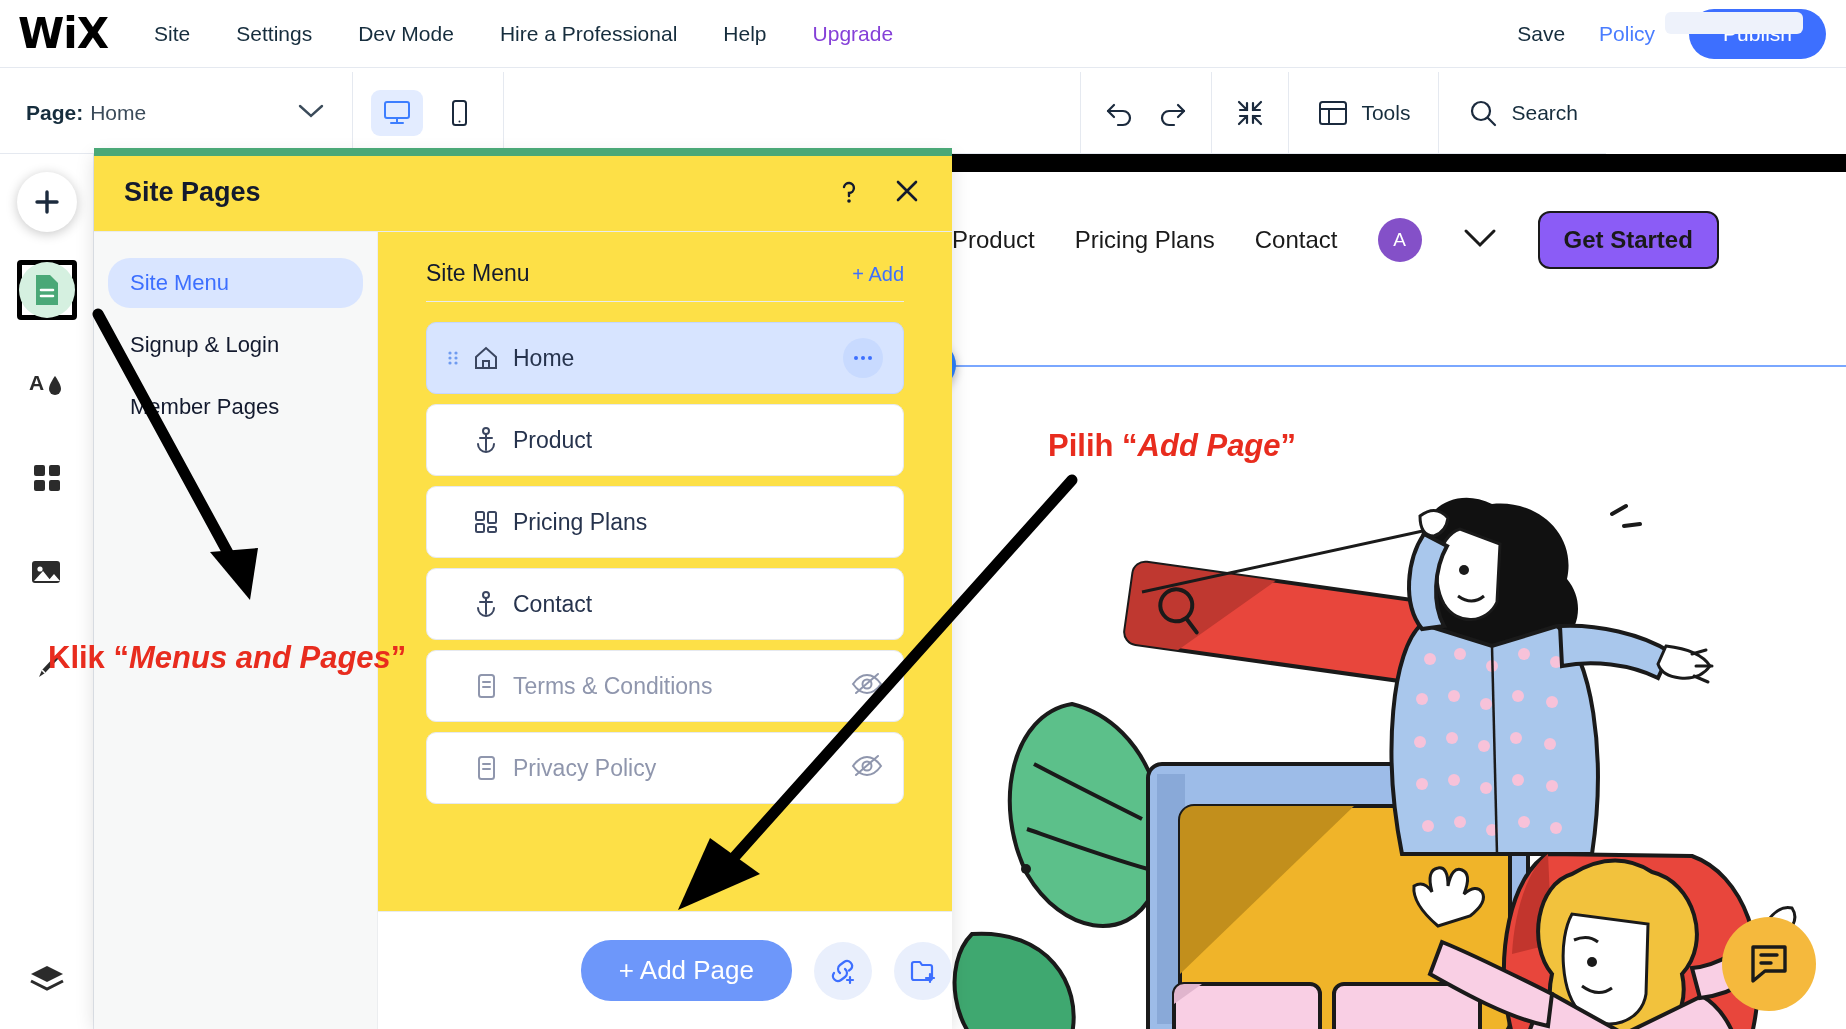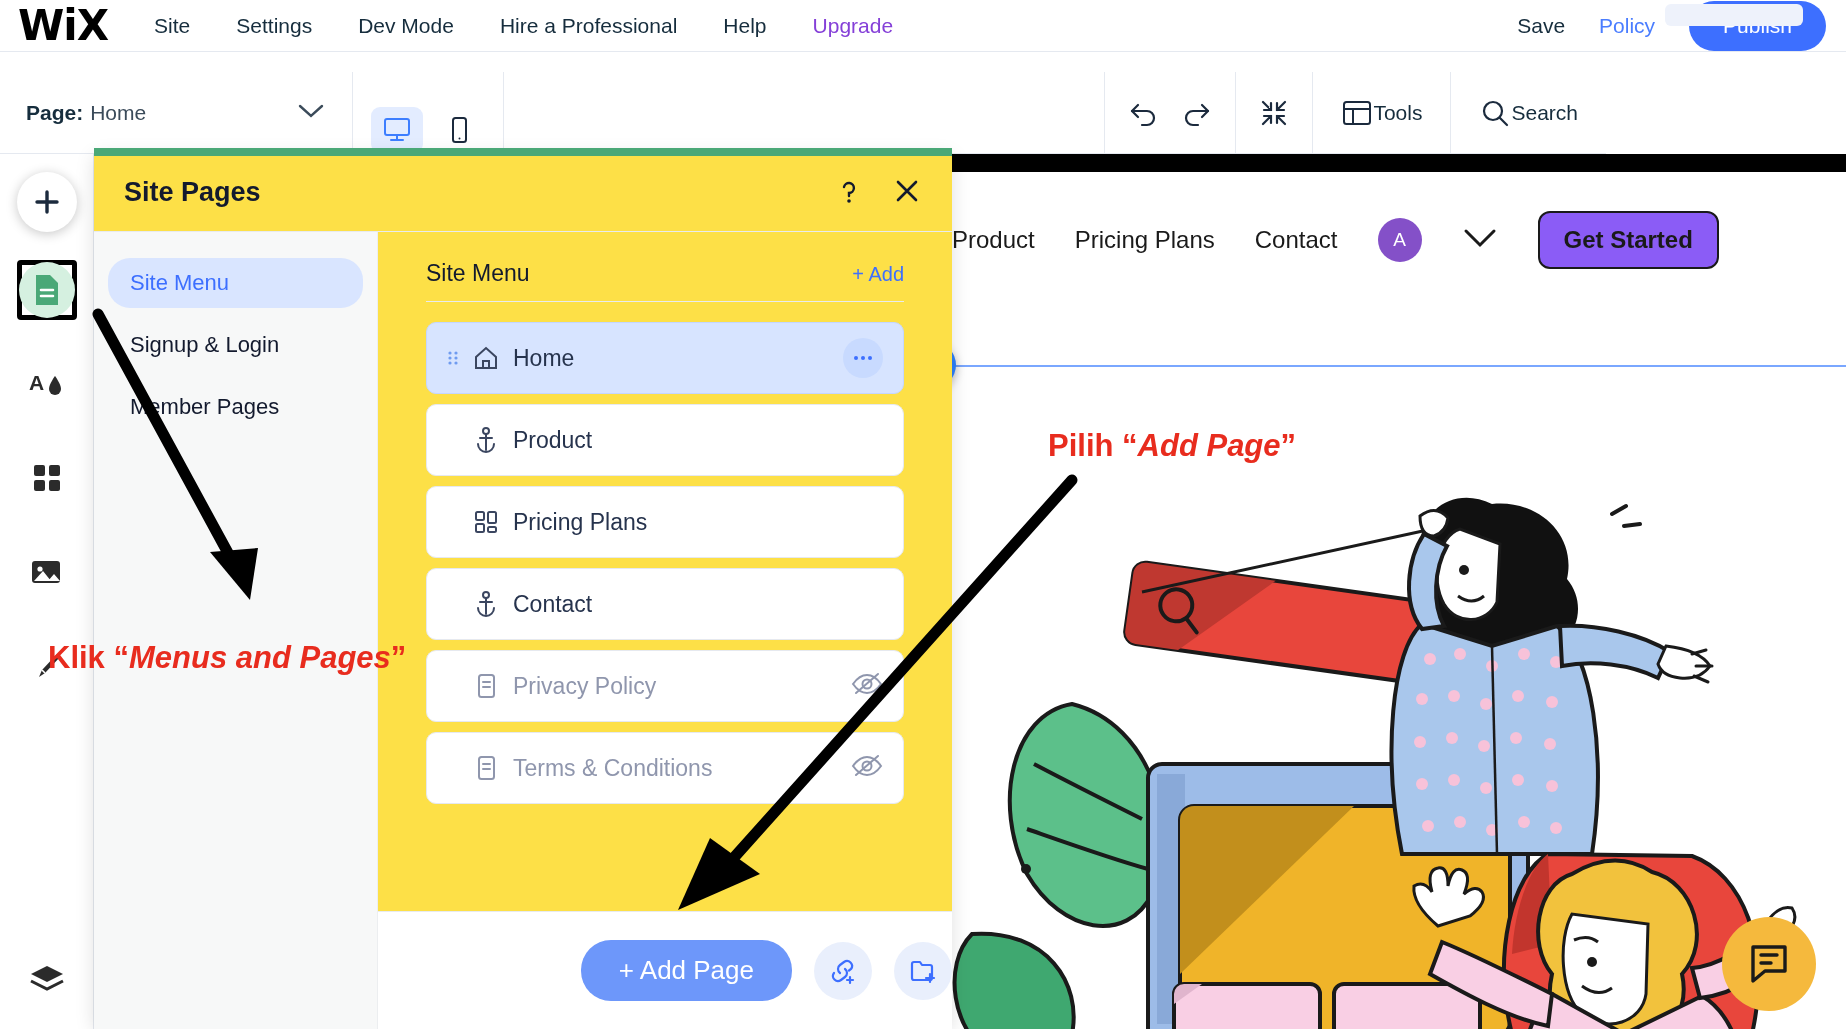--- a/index.html
+++ b/index.html
@@ -6,21 +6,21 @@
   html, body {
     width: 1846px; height: 1029px;
     font-family: "Liberation Sans", sans-serif;
     background: #ffffff;
     overflow: hidden;
   }
   #app { position: relative; width: 1846px; height: 1029px; }
 
   
   .topbar {
-    position: absolute; top: 0; left: 0; width: 1846px; height: 52px;
+    position: absolute; top: 0; left: 0; width: 1846px; height: 68px;
     background: #fff; display: flex; align-items: center;
     border-bottom: 1px solid #e5e9f0;
   }
   .wix-logo {
     margin-left: 18px; margin-right: 46px;
     font-size: 42px; font-weight: 700; letter-spacing: -1px;
     color: #000; line-height: 1; font-family: "DejaVu Sans", sans-serif;
   }
   .topmenu { display: flex; align-items: center; gap: 46px; }
   .topmenu-item { font-size: 21px; color: #162d3d; cursor: pointer; white-space: nowrap; }
@@ -33,41 +33,41 @@
     border: none; border-radius: 30px; padding: 13px 34px; cursor: pointer;
   }
   .tooltip-stub {
     position: absolute; left: 852px; top: -10px; width: 138px; height: 22px;
     background: #eef2fb; border-radius: 6px;
   }
 
   
   .subbar {
     position: absolute; top: 72px; left: 0; width: 1606px; height: 82px;
-    background: #fff; display: flex; align-items: flex-end;
+    background: #fff; display: flex; align-items: center;
     border-bottom: 1px solid #e5e9f0;
   }
   .page-select {
     display: flex; align-items: center; width: 352px; height: 100%;
     padding-left: 26px; cursor: pointer;
   }
   .page-select .lbl { font-size: 21px; color: #162d3d; font-weight: 600; }
   .page-select .val { font-size: 21px; color: #3b4b5a; margin-left: 7px; font-weight: 400; }
   .page-select .chev { margin-left: auto; margin-right: 28px; }
   .divider-v { width: 1px; height: 100%; background: #e5e9f0; }
   .view-toggle { display: flex; align-items: center; gap: 10px; padding: 0 18px; }
   .view-btn {
     width: 52px; height: 46px; display: flex; align-items: center; justify-content: center;
     border-radius: 9px; cursor: pointer;
   }
   .view-btn.active { background: #e3ecff; }
   .subbar-spacer { flex: 1; }
   .tool-group { display: flex; align-items: center; height: 100%; padding: 0 22px; gap: 18px; }
   .icon-btn { display:flex; align-items:center; justify-content:center; cursor:pointer; }
-  .tool-label { font-size: 21px; color: #162d3d; }
+  .tool-label { font-size: 21px; color: #162d3d; margin-left: 12px; }
   .tool-group.with-label { gap: 0; padding: 0 28px; }
 
   
   .left-rail {
     position: absolute; top: 154px; left: 0; width: 94px; height: 875px;
     background: #fff; border-right: 1px solid #e5e9f0;
     display: flex; flex-direction: column; align-items: center; padding-top: 18px;
   }
   .rail-add {
     width: 60px; height: 60px; border-radius: 50%; background: #fff;
@@ -571,41 +571,41 @@
           </div>
 
           <div class="page-row disabled">
             <span class="drag-dots"></span>
             <span class="page-icon">
               <svg width="24" height="28" viewBox="0 0 24 28">
                 <rect x="5" y="3" width="15" height="22" rx="2.5" fill="none" stroke="#8f96ad" stroke-width="2"></rect>
                 <path d="M9 10 H16 M9 15 H16" stroke="#8f96ad" stroke-width="2" stroke-linecap="round"></path>
               </svg>
             </span>
-            <span class="page-name">Privacy Policy</span>
+            <span class="page-name">Terms &amp; Conditions</span>
             <span class="row-right">
               <span>
                 <svg width="32" height="24" viewBox="0 0 32 24">
                   <path d="M2 12 C7 5 13 3 16 3 C19 3 25 5 30 12 C25 19 19 21 16 21 C13 21 7 19 2 12 Z" fill="none" stroke="#8f96ad" stroke-width="2"></path>
                   <circle cx="16" cy="12" r="4.5" fill="none" stroke="#8f96ad" stroke-width="2"></circle>
                   <path d="M5 21 L27 2" stroke="#8f96ad" stroke-width="2" stroke-linecap="round"></path>
                 </svg>
               </span>
             </span>
           </div>
 
           <div class="page-row disabled">
             <span class="drag-dots"></span>
             <span class="page-icon">
               <svg width="24" height="28" viewBox="0 0 24 28">
                 <rect x="5" y="3" width="15" height="22" rx="2.5" fill="none" stroke="#8f96ad" stroke-width="2"></rect>
                 <path d="M9 10 H16 M9 15 H16" stroke="#8f96ad" stroke-width="2" stroke-linecap="round"></path>
               </svg>
             </span>
-            <span class="page-name">Terms &amp; Conditions</span>
+            <span class="page-name">Privacy Policy</span>
             <span class="row-right">
               <span>
                 <svg width="32" height="24" viewBox="0 0 32 24">
                   <path d="M2 12 C7 5 13 3 16 3 C19 3 25 5 30 12 C25 19 19 21 16 21 C13 21 7 19 2 12 Z" fill="none" stroke="#8f96ad" stroke-width="2"></path>
                   <circle cx="16" cy="12" r="4.5" fill="none" stroke="#8f96ad" stroke-width="2"></circle>
                   <path d="M5 21 L27 2" stroke="#8f96ad" stroke-width="2" stroke-linecap="round"></path>
                 </svg>
               </span>
             </span>
           </div>

